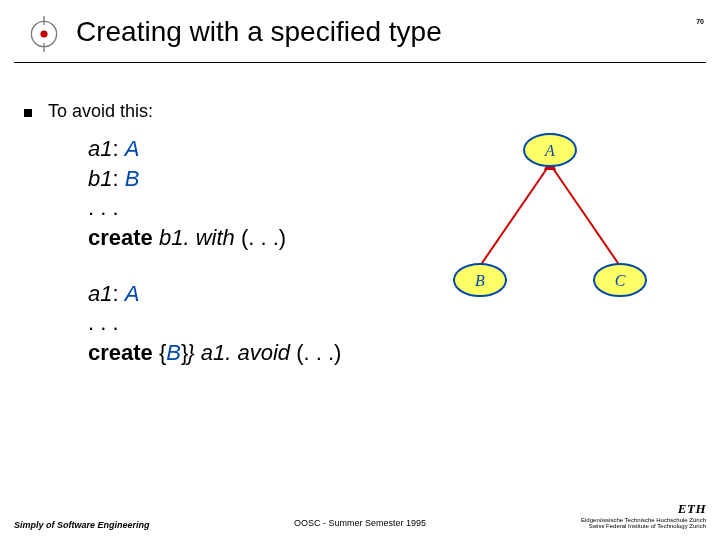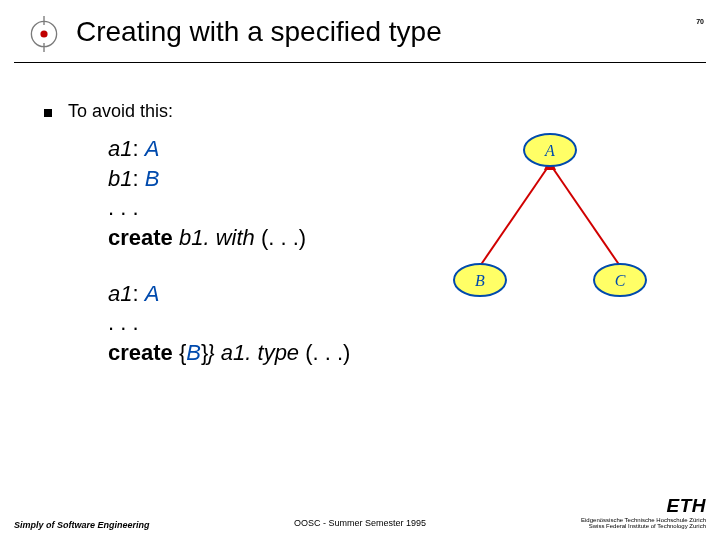--- a/index.html
+++ b/index.html
@@ -29,21 +29,21 @@
     font-family: Verdana, sans-serif;
   }
   .page-num {
     position: absolute;
     top: 18px;
     right: 16px;
     font-size: 7px;
     font-weight: bold;
   }
   .content {
-    padding: 30px 40px 0 44px;
+    padding: 30px 40px 0 24px;
     font-size: 17px;
   }
   .bullet-row {
     display: flex;
     align-items: baseline;
     margin-bottom: 6px;
   }
   .bullet {
     width: 8px;
     height: 8px;
@@ -84,21 +84,21 @@
   }
   .footer-left { font-weight: bold; font-style: italic; }
   .footer-center {
     position: absolute;
     left: 50%;
     transform: translateX(-50%);
     bottom: 12px;
     font-size: 9px;
   }
   .footer-right { text-align: right; }
-  .eth-logo { font-weight: bold; font-size: 19px; font-style: italic; letter-spacing: 0.5px; }
+  .eth-logo { font-weight: bold; font-size: 13px; font-style: italic; letter-spacing: 0.5px; font-family: Liberation Serif, serif; }
   .eth-sub { font-size: 6px; line-height: 1.1; }
 </style>
 </head>
 <body>
 
 <div class="header">
   <svg class="logo" viewBox="0 0 40 40">
     <circle cx="20" cy="20" r="14" fill="none" stroke="#7a7a7a" stroke-width="1.5"></circle>
     <circle cx="20" cy="20" r="4" fill="#c00000"></circle>
     <line x1="20" y1="0" x2="20" y2="10" stroke="#7a7a7a" stroke-width="1.5"></line>
@@ -129,21 +129,21 @@
     </div>
   </div>
 
 
   <div class="code-block">
     <div>
       <span>a1</span><span style="font-style:normal">: </span><span class="typeA">A</span>
     </div>
     <div style="font-style:normal">. . .</div>
     <div>
-      <span class="kw">create</span><span style="font-style:normal"> {</span><span class="typeB">B</span><span style="font-style:normal">}</span><span style="margin-left:-1px">} a1. type </span><span style="font-style:normal">(. . .)</span>
+      <span class="kw">create</span><span style="font-style:normal"> {</span><span class="typeB">B</span><span style="font-style:normal">}</span><span style="margin-left:-1px">} a1. avoid </span><span style="font-style:normal">(. . .)</span>
     </div>
   </div>
 
 </div>
 
 <svg class="diagram" viewBox="0 0 220 180">
   <line x1="110" y1="34" x2="40" y2="136" stroke="#d00000" stroke-width="2"></line>
   <line x1="110" y1="34" x2="180" y2="136" stroke="#d00000" stroke-width="2"></line>
   <polygon points="110,26 104,40 116,40" fill="#d00000"></polygon>
   <ellipse cx="110" cy="20" rx="26" ry="16" fill="#ffff66" stroke="#004aad" stroke-width="2"></ellipse>

